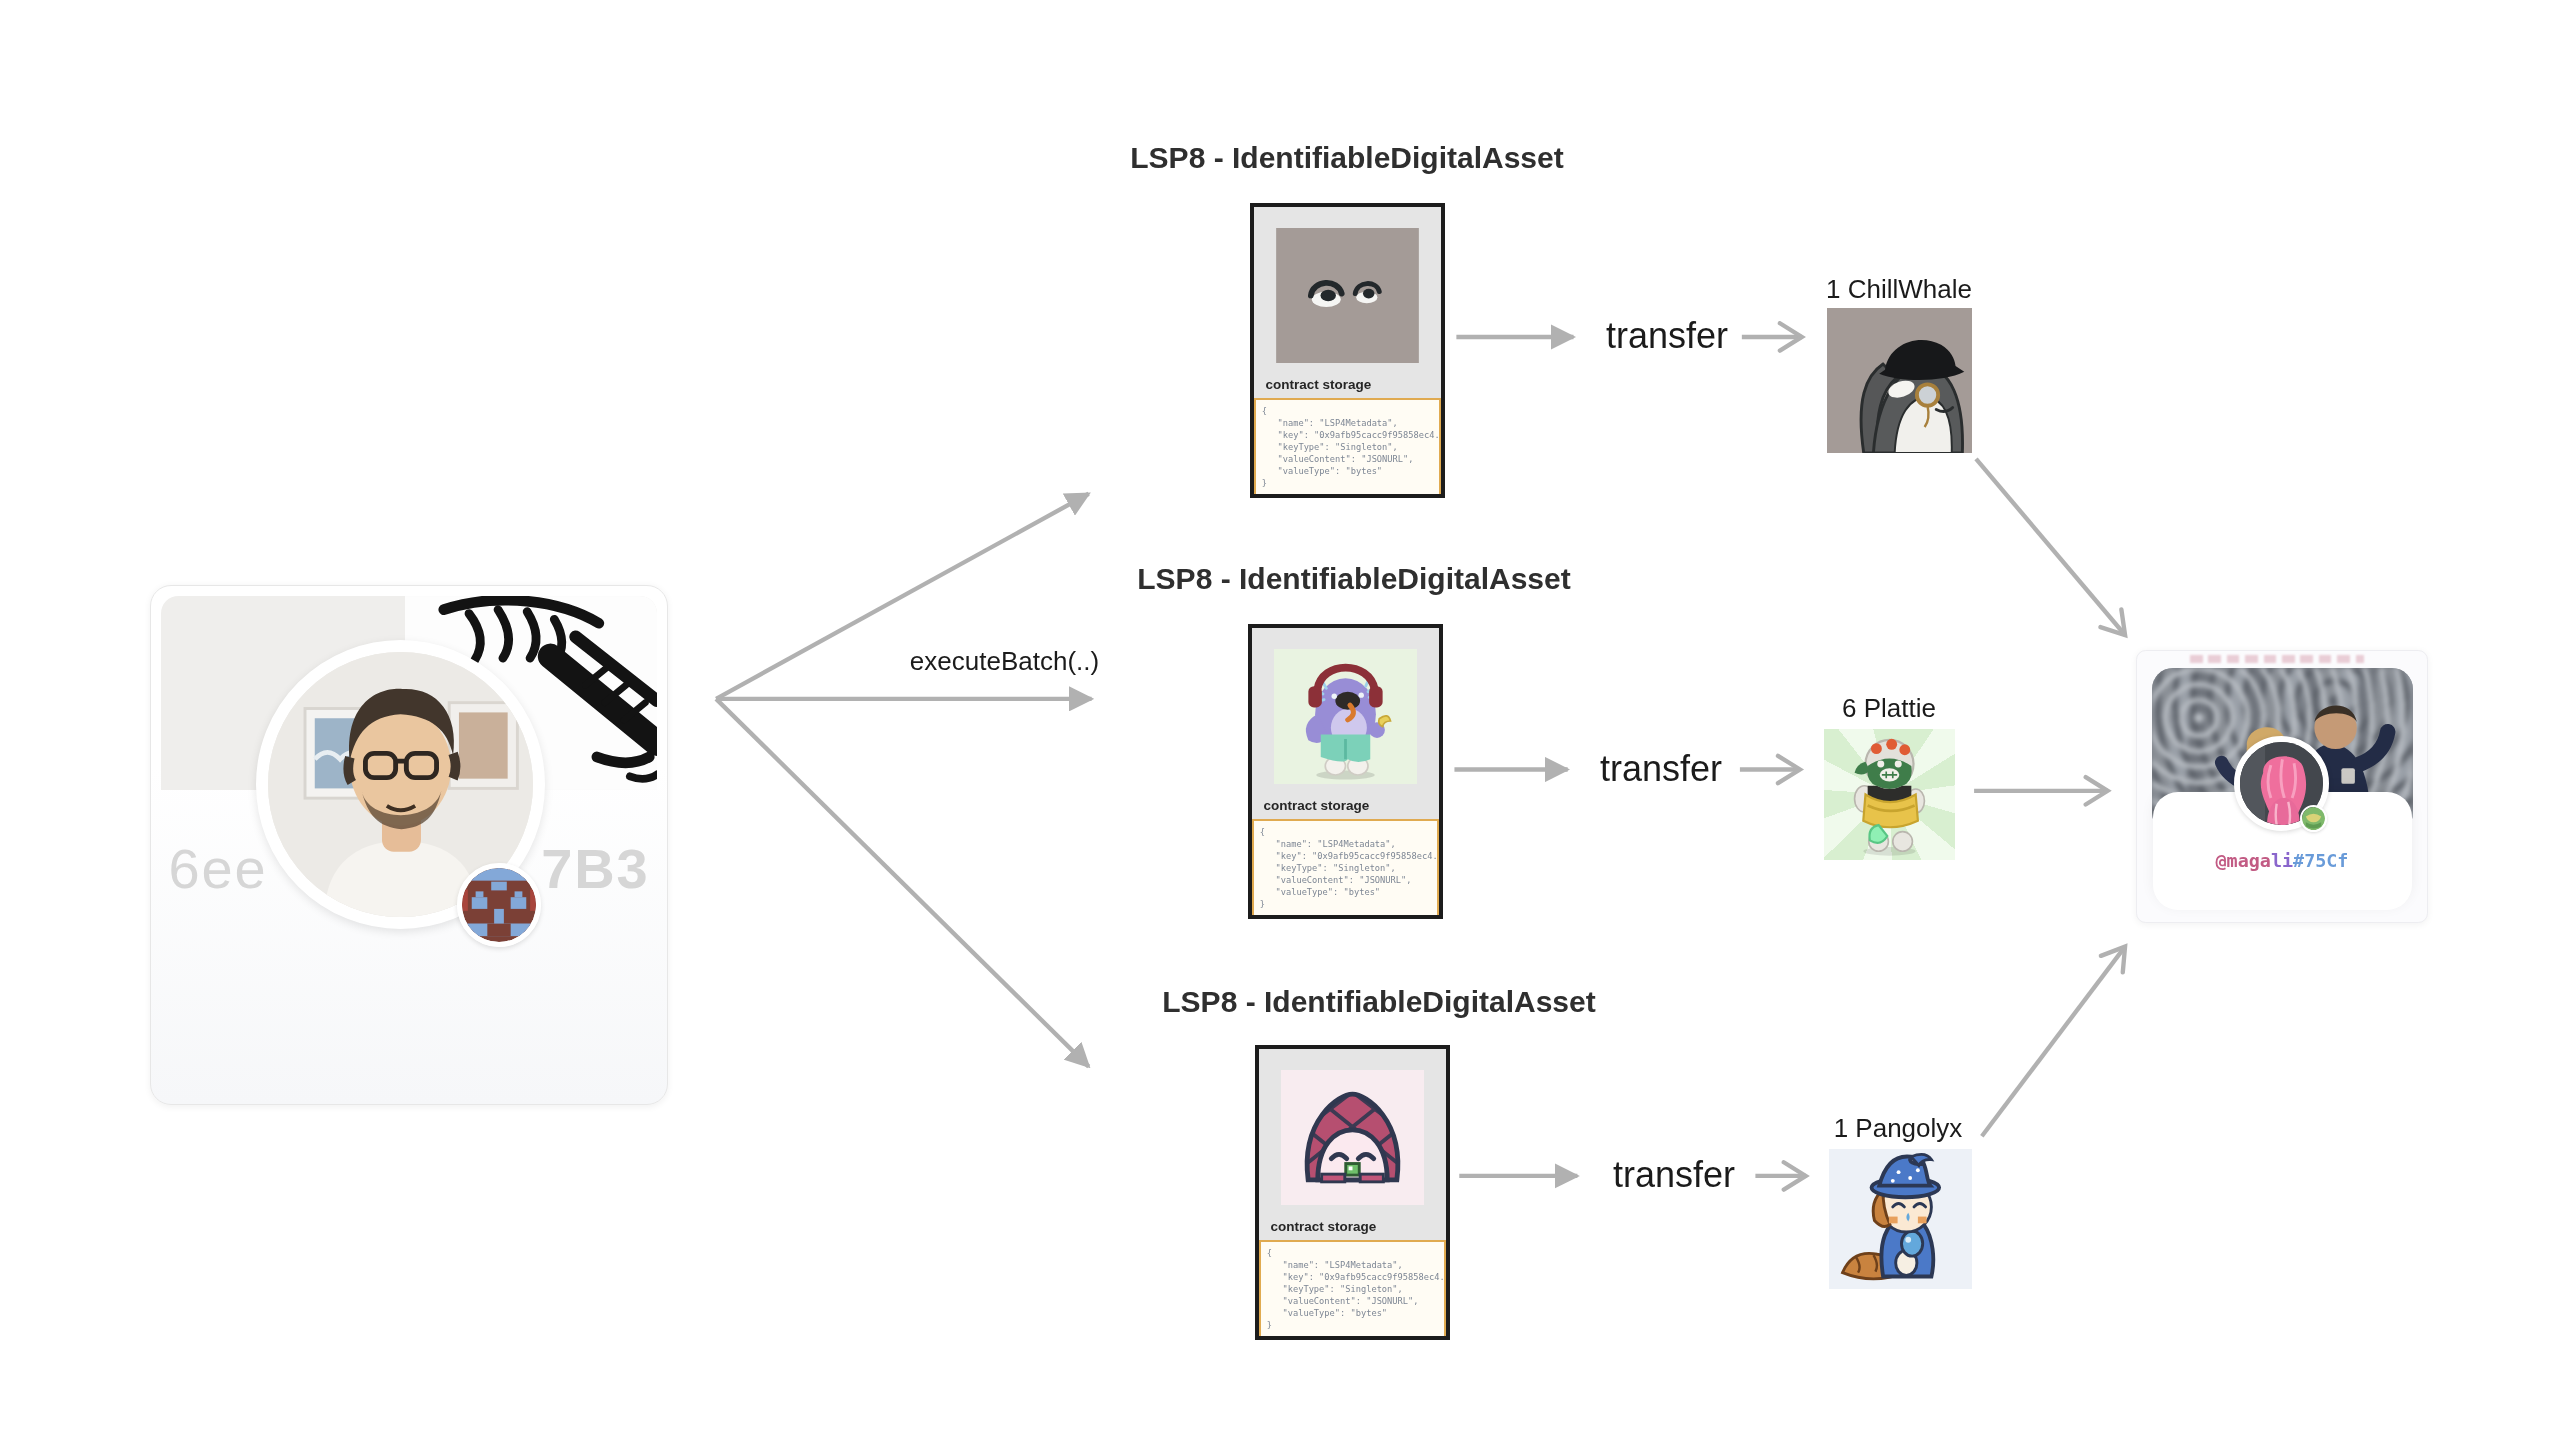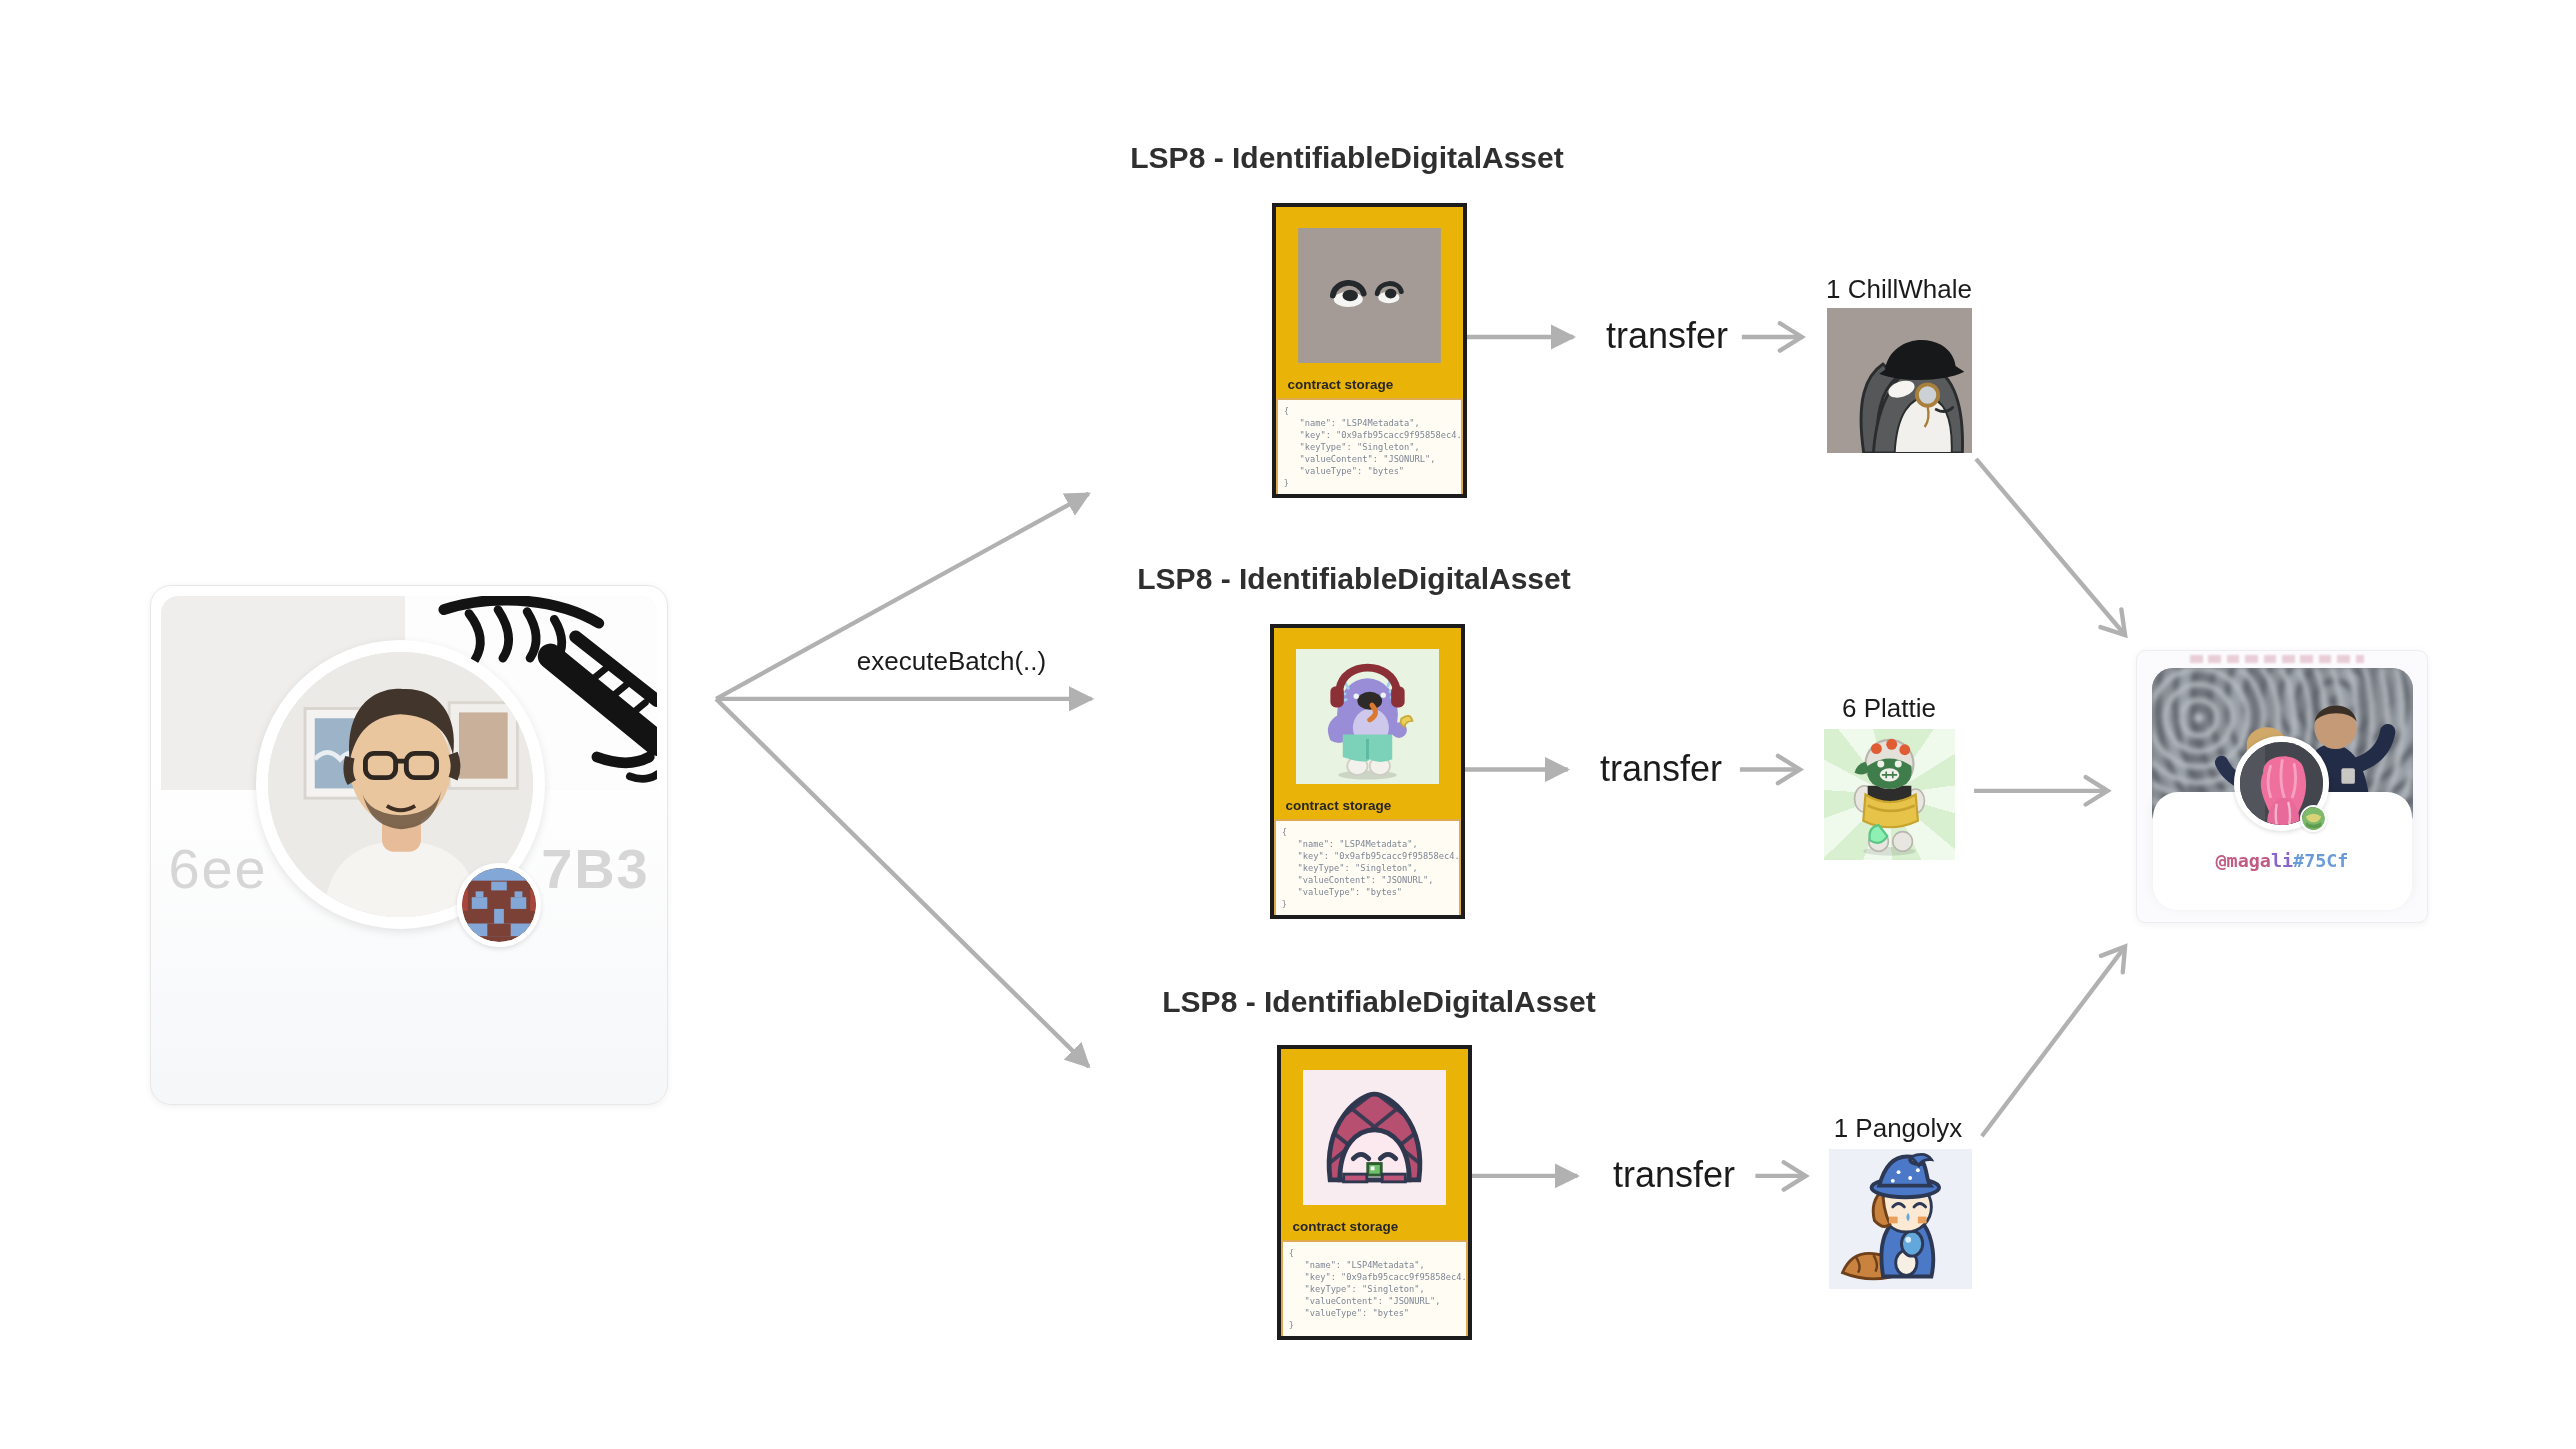--- a/index.html
+++ b/index.html
@@ -20,28 +20,28 @@
   .addr-right{right:17.4px;font-weight:bold;}
   .sender-avatar{left:105px;top:54px;width:265px;height:265px;border:12.6px solid #fff;border-radius:50%;
     overflow:hidden;box-shadow:0 2.9px 9.7px rgba(0,0,0,.10);background:#eceae6;}
   .sender-badge{left:306px;top:277px;width:74px;height:74px;border:5.8px solid #fff;border-radius:50%;
     overflow:hidden;box-shadow:0 1.9px 5.8px rgba(0,0,0,.12);}
   .sender-username{left:0;top:414px;width:100%;text-align:center;
     font-family:"DejaVu Sans Mono",monospace;font-weight:bold;font-size:43px;}
   .u-at{color:#a3756e}.u-c{color:#9f6d92}.u-j{color:#7e58c9}.u-num{color:#6b57d2}.u-hash{color:#b3c3d9}
 
   
-  .exec-label{left:816px;top:646px;width:271px;text-align:center;font-size:26px;color:#1b1b1b;z-index:2;}
+  .exec-label{left:869px;top:646px;width:271px;text-align:center;font-size:26px;color:#1b1b1b;z-index:2;}
   .row-title{width:600px;text-align:center;font-weight:bold;font-size:30px;color:#2f2f2f;z-index:2;}
   .transfer-label{width:194px;text-align:center;font-size:36px;color:#1b1b1b;z-index:2;}
   .nft-label{width:290px;text-align:center;font-size:26px;color:#1b1b1b;z-index:2;}
 
   
-  .lsp8-card{width:195px;height:295px;box-sizing:border-box;border:4.8px solid #1c1c1c;background:#eab308;
-    display:flex;flex-direction:column;z-index:2;margin-left:22px;}
+  .lsp8-card{width:195px;height:295px;box-sizing:border-box;border:4.8px solid #1c1c1c;background:#e5e5e5;
+    display:flex;flex-direction:column;z-index:2;}
   .lsp8-art{margin:21px auto 0;width:143px;height:135px;overflow:hidden;}
   .lsp8-storage-label{margin:13.5px 0 6.8px 11.6px;font-weight:bold;font-size:13.5px;color:#262626;}
   .lsp8-code{margin:0;flex:1;border:2.9px solid #e0aa50;border-bottom:none;background:#fffcf4;
     font-family:"DejaVu Sans Mono",monospace;font-size:8.7px;line-height:12px;color:#7d8694;
     padding:4.8px 0 0 5.8px;white-space:pre;overflow:hidden;}
 
   
   .nft-thumb{overflow:hidden;z-index:2;}
   .thumb-chillwhale{left:1827px;top:308px;width:145px;height:145px;background:#a49b97;}
   .thumb-plattie{left:1824px;top:729px;width:131px;height:131px;

